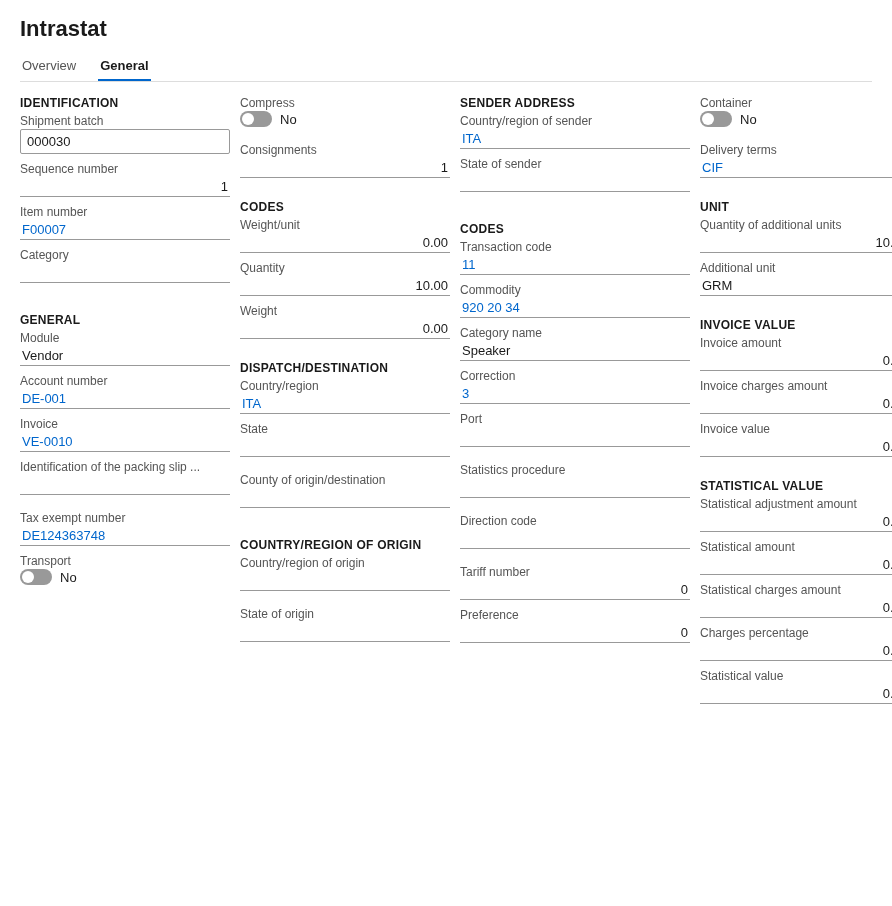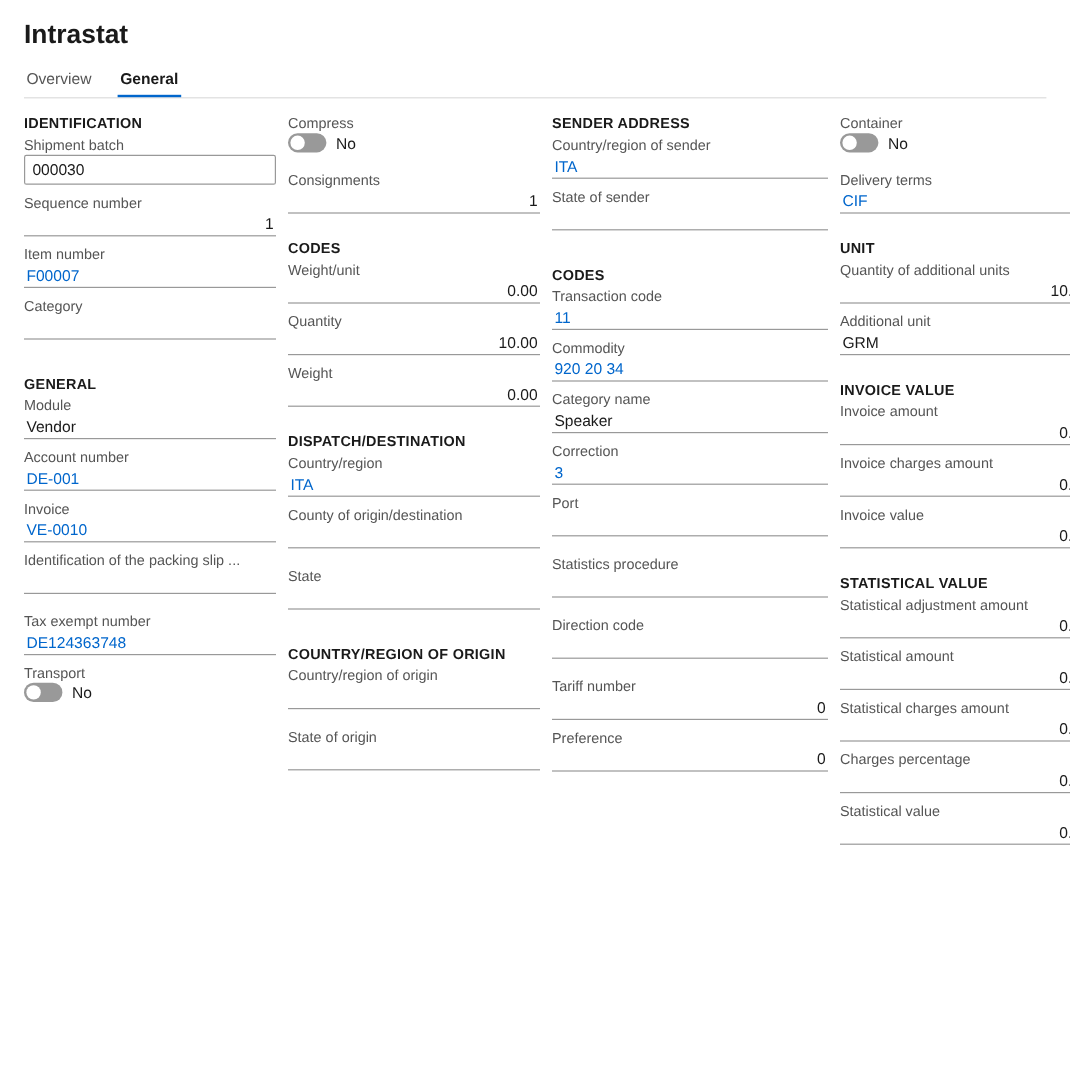--- a/index.html
+++ b/index.html
@@ -209,26 +209,26 @@
     </div>
 
     <div class="section-label">DISPATCH/DESTINATION</div>
 
     <div class="field">
       <div class="field-label">Country/region</div>
       <span class="field-value blue">ITA</span>
     </div>
 
     <div class="field">
+      <div class="field-label">State</div>
+      <div class="empty-line"></div>
+    </div>
+
+    <div class="field">
       <div class="field-label">County of origin/destination</div>
-      <div class="empty-line"></div>
-    </div>
-
-    <div class="field">
-      <div class="field-label">State</div>
       <div class="empty-line"></div>
     </div>
 
     <div class="section-label">COUNTRY/REGION OF ORIGIN</div>
 
     <div class="field">
       <div class="field-label">Country/region of origin</div>
       <div class="empty-line"></div>
     </div>
 

